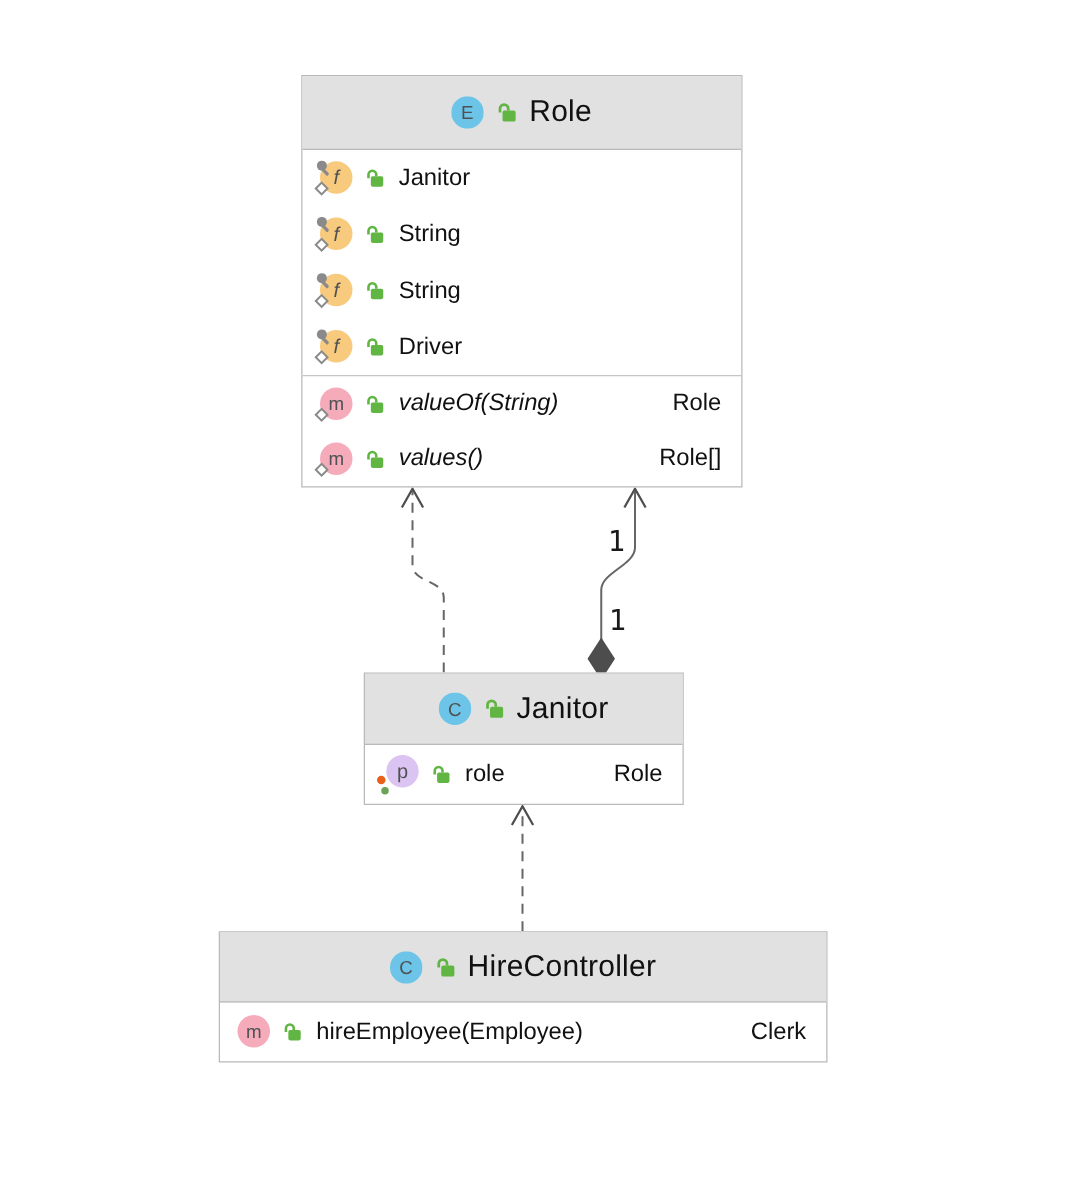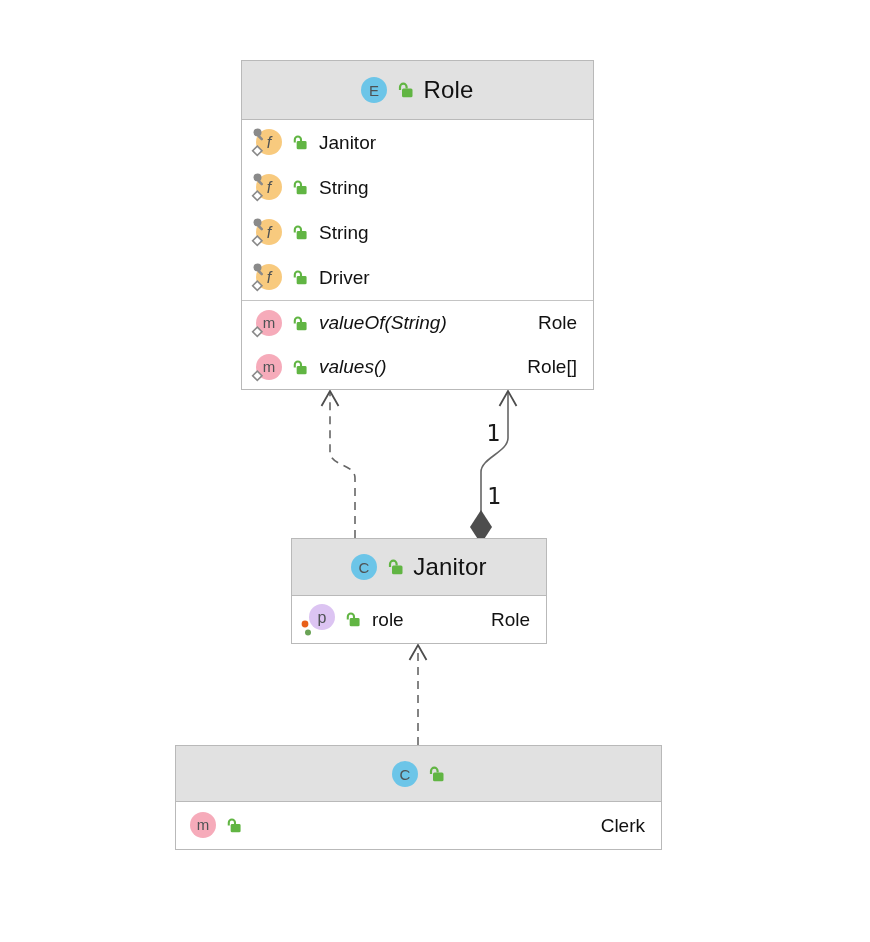--- a/index.html
+++ b/index.html
@@ -266,32 +266,34 @@
         <circle cx="13" cy="13" r="13" fill="#6cc5e8"></circle>
         <text class="icon-letter" x="13" y="18.5" font-size="15" text-anchor="middle">C</text>
       </svg>
     </span>
     <span class="lock">
       <svg width="18" height="18" viewBox="0 0 18 18">
         <path d="M4 9 V6 a3.3 3.3 0 0 1 6.6 0 V7.4" fill="none" stroke="#61b543" stroke-width="2.2"></path>
         <rect x="6" y="7.4" width="10.5" height="8.8" rx="1.5" fill="#61b543"></rect>
       </svg>
     </span>
+    <span>HireController</span>
   </div>
 
   <div class="section">
     <div class="mrow" style="height:47px;">
       <span class="micon">
         <svg width="33" height="31" viewBox="0 0 33 31">
           <circle cx="18" cy="15" r="13" fill="#f6abba"></circle>
           <text class="icon-letter" x="18" y="20" font-size="15" text-anchor="middle">m</text>
         </svg>
       </span>
       <span class="lock">
         <svg width="17" height="17" viewBox="0 0 18 18">
           <path d="M4 9 V6 a3.3 3.3 0 0 1 6.6 0 V7.4" fill="none" stroke="#61b543" stroke-width="2.2"></path>
           <rect x="6" y="7.4" width="10.5" height="8.8" rx="1.5" fill="#61b543"></rect>
         </svg>
       </span>
+      <span class="mname">hireEmployee(Employee)</span>
       <span class="mtype">Clerk</span>
     </div>
   </div>
 </div>
 
 </body></html>

